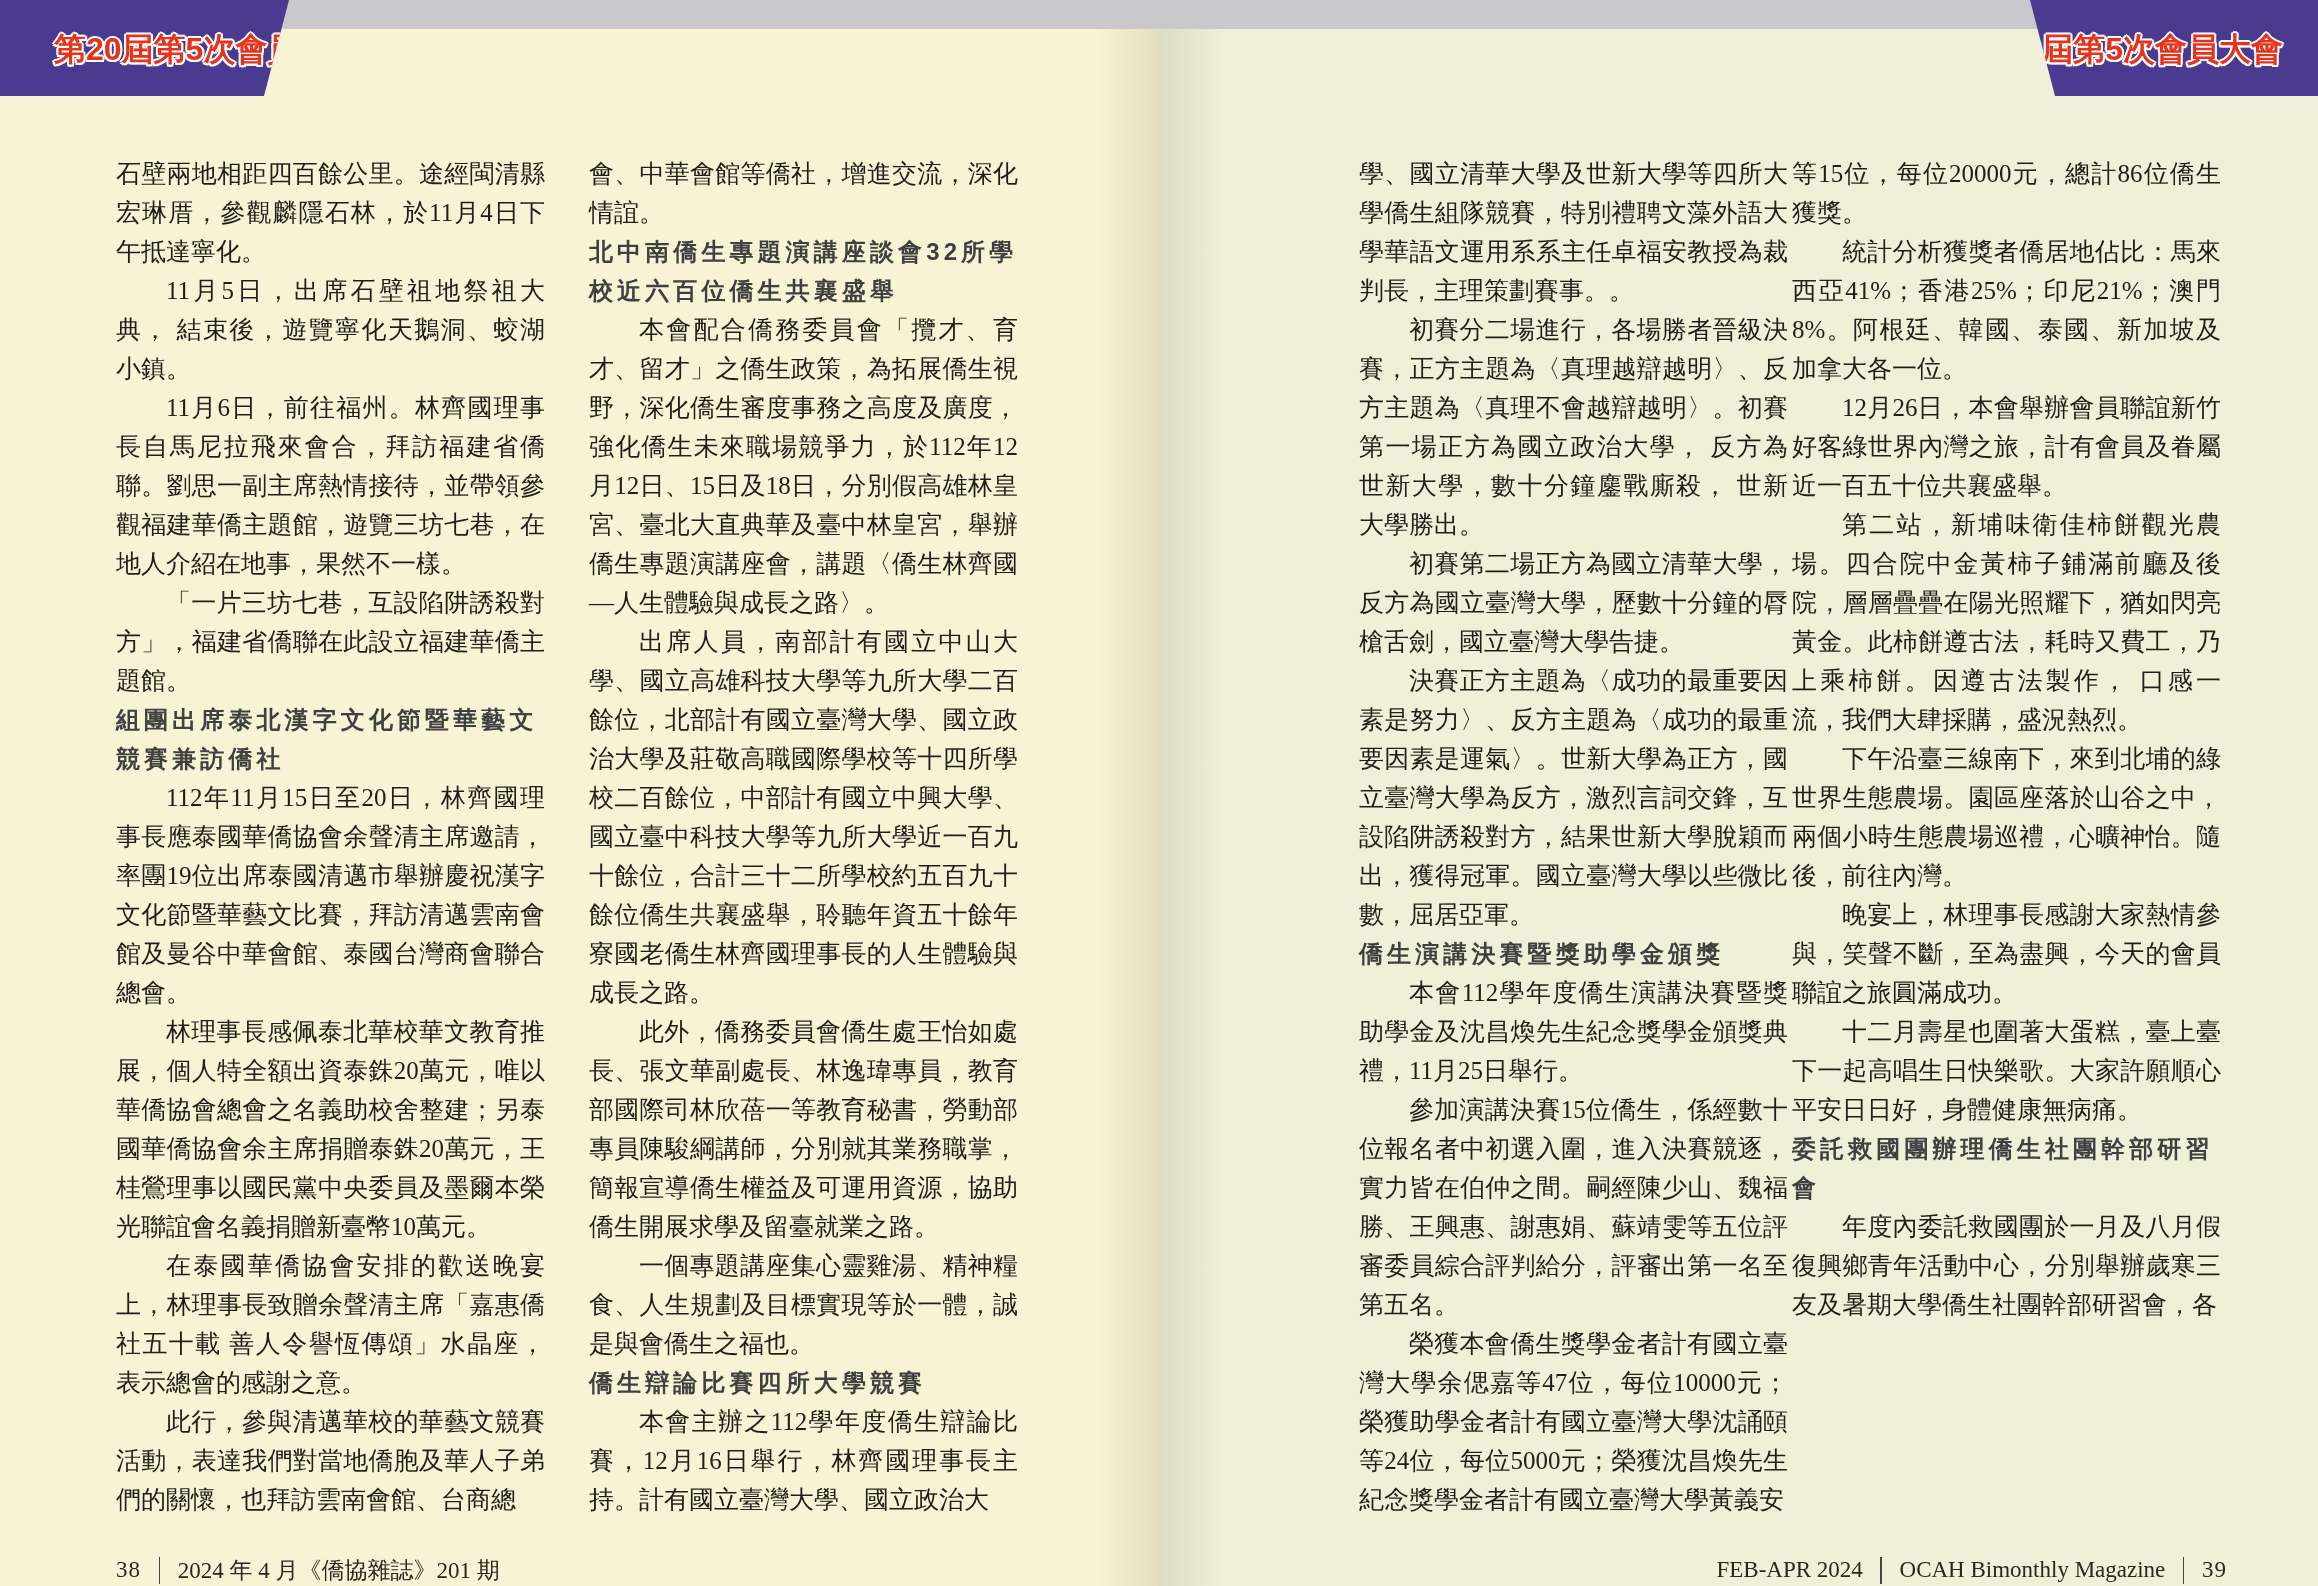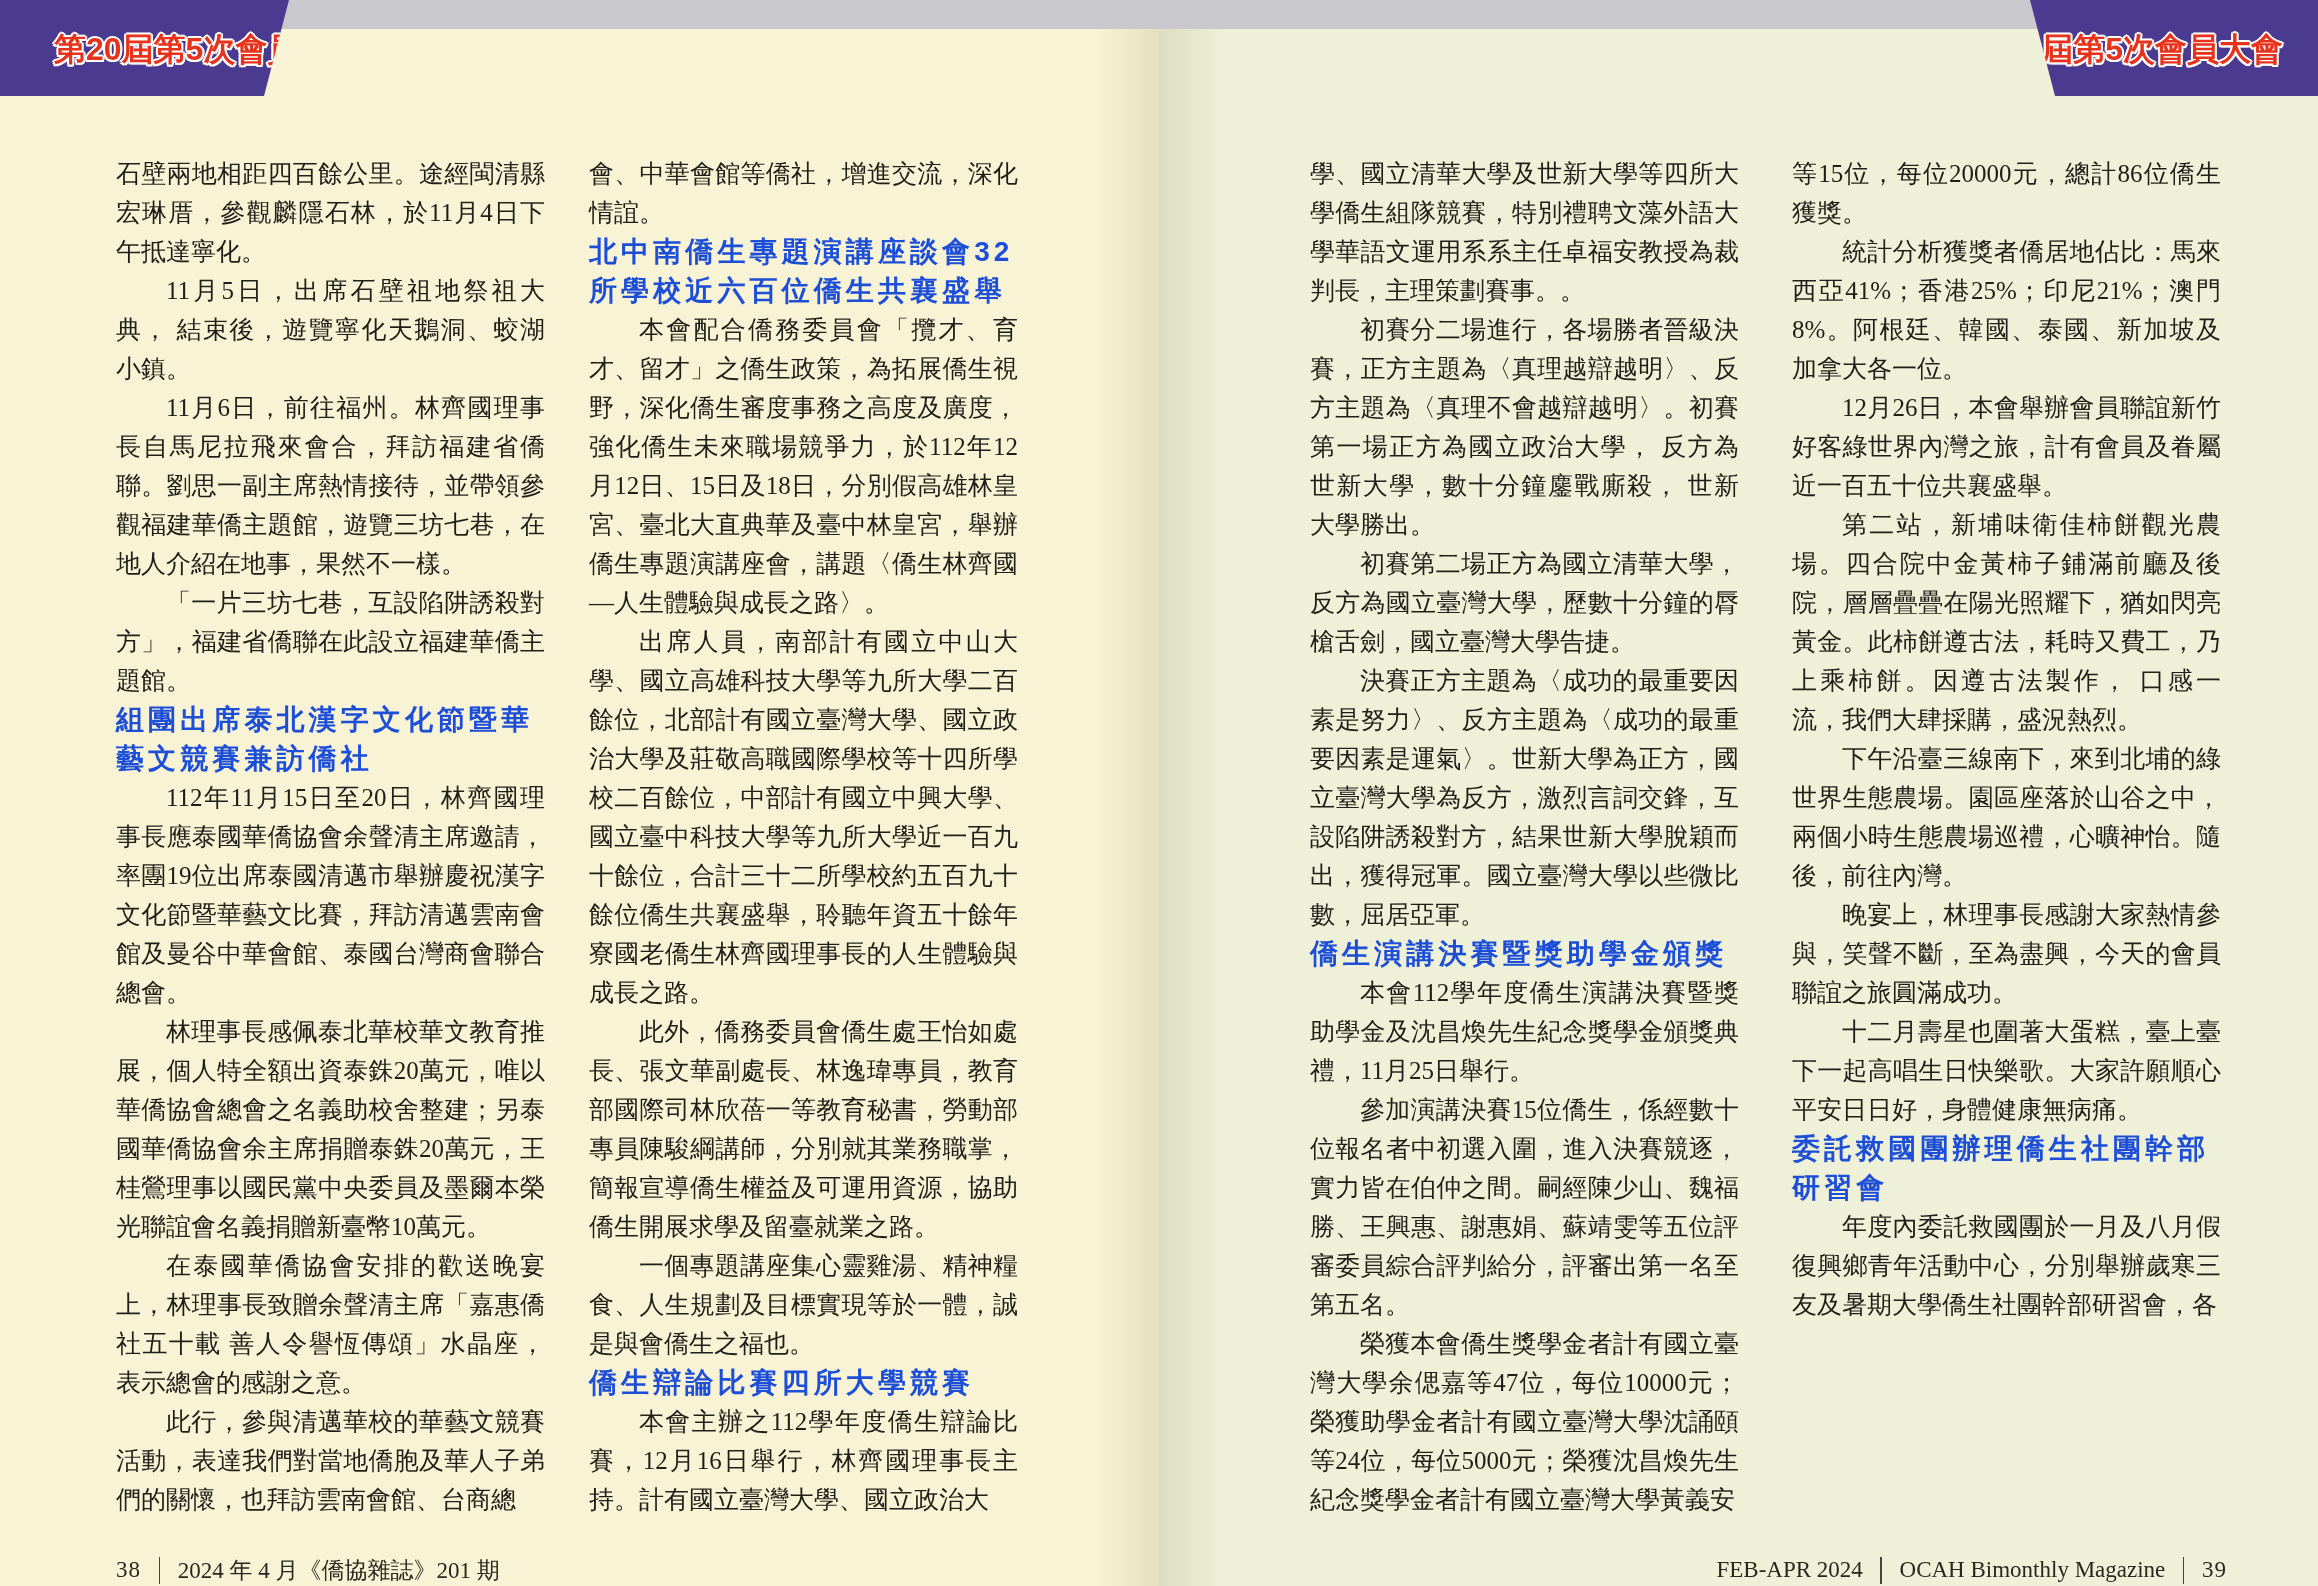--- a/index.html
+++ b/index.html
@@ -29,25 +29,25 @@
     text-shadow:-2.1px 0 0 #fff,2.1px 0 0 #fff,0 -2.1px 0 #fff,0 2.1px 0 #fff,
                 -1.5px -1.5px 0 #fff,1.5px -1.5px 0 #fff,-1.5px 1.5px 0 #fff,1.5px 1.5px 0 #fff;}
   .banner.left .title{left:54px;}
   .banner.right .title{right:36px;}
   
   .col{position:absolute;top:118px;width:429px;
     font-size:25px;line-height:39px;color:#211d18;
     text-align:justify;text-justify:inter-ideograph;word-break:break-all;margin-top:36px;}
   #col-l1{left:116px;}
   #col-l2{left:589px;}
-  #col-r1{left:1310px;}
+  #col-r1{left:1359px;}
   #col-r2{left:1792px;}
   .par{margin:0;text-indent:2em;}
   .par.cont{text-indent:0;}
-  .heading{margin:0;color:#1d4ed8;font-weight:bold;font-size:28px;line-height:39px;
+  .heading{margin:0;color:#404040;font-weight:bold;font-size:24px;line-height:39px;
     letter-spacing:4.1px;font-family:"Liberation Sans","DejaVu Sans",sans-serif;text-align:left;}
   
   .footer{position:absolute;top:1552px;height:36px;font-size:23px;color:#2a2620;
     display:flex;align-items:center;white-space:nowrap;}
   .footer .sep{display:inline-block;width:1.5px;height:27px;background:#444;margin:0 17.6px;}
   .footer-left{left:116px;}
   .footer-right{right:92px;font-family:"Liberation Serif","DejaVu Serif",serif;}
   .footer .pagenum{letter-spacing:1px;}
 </style>
 </head>

